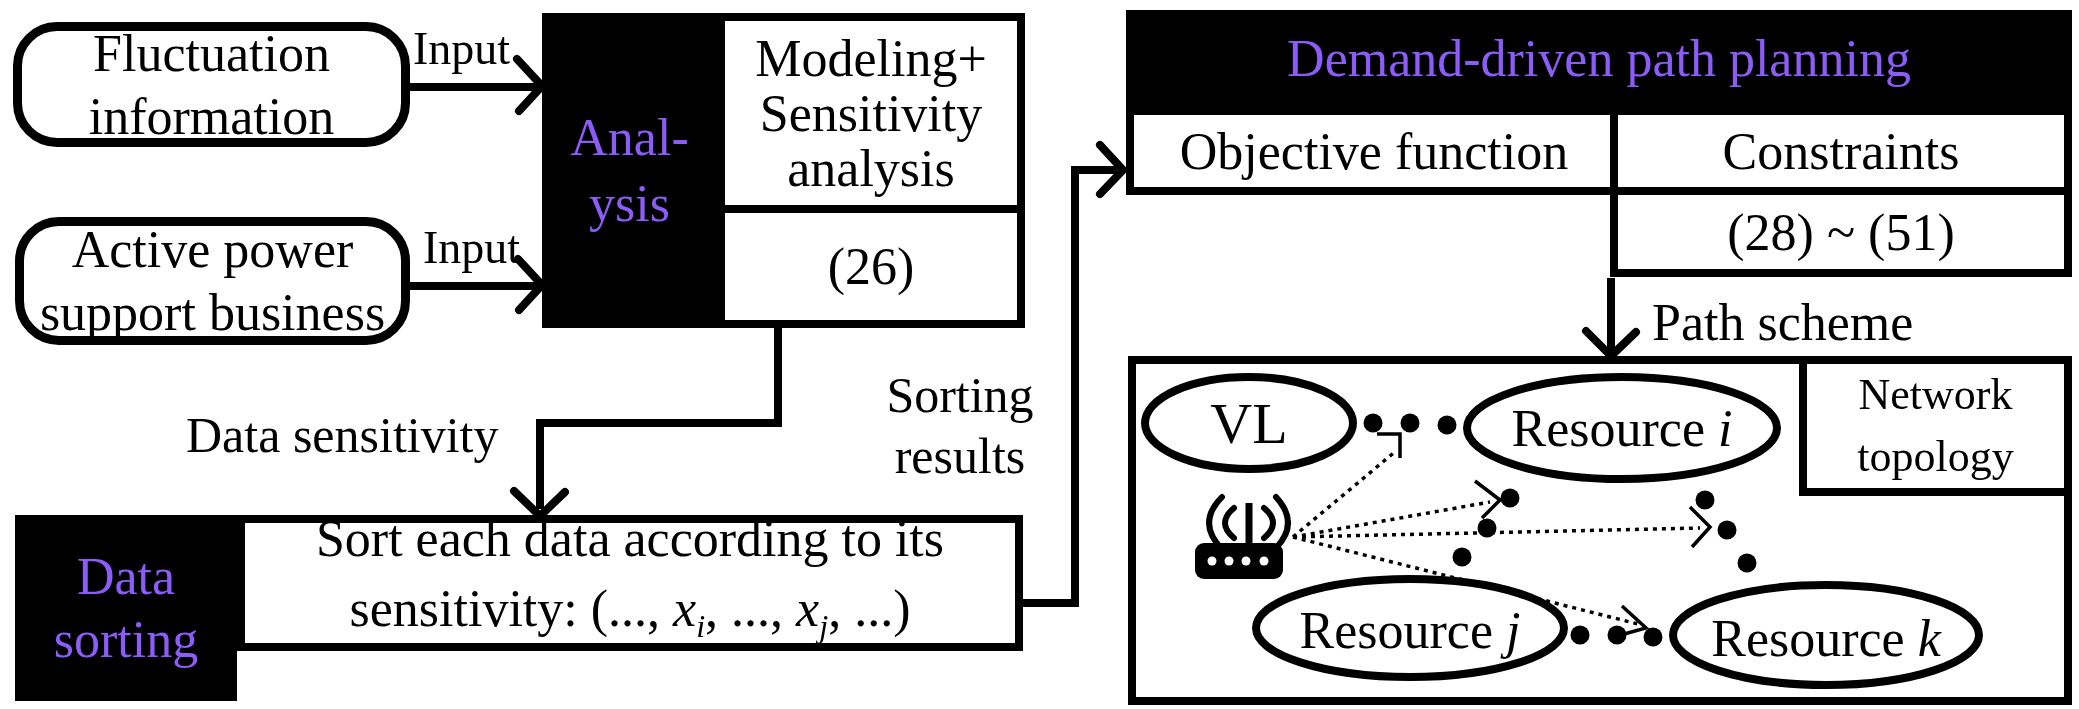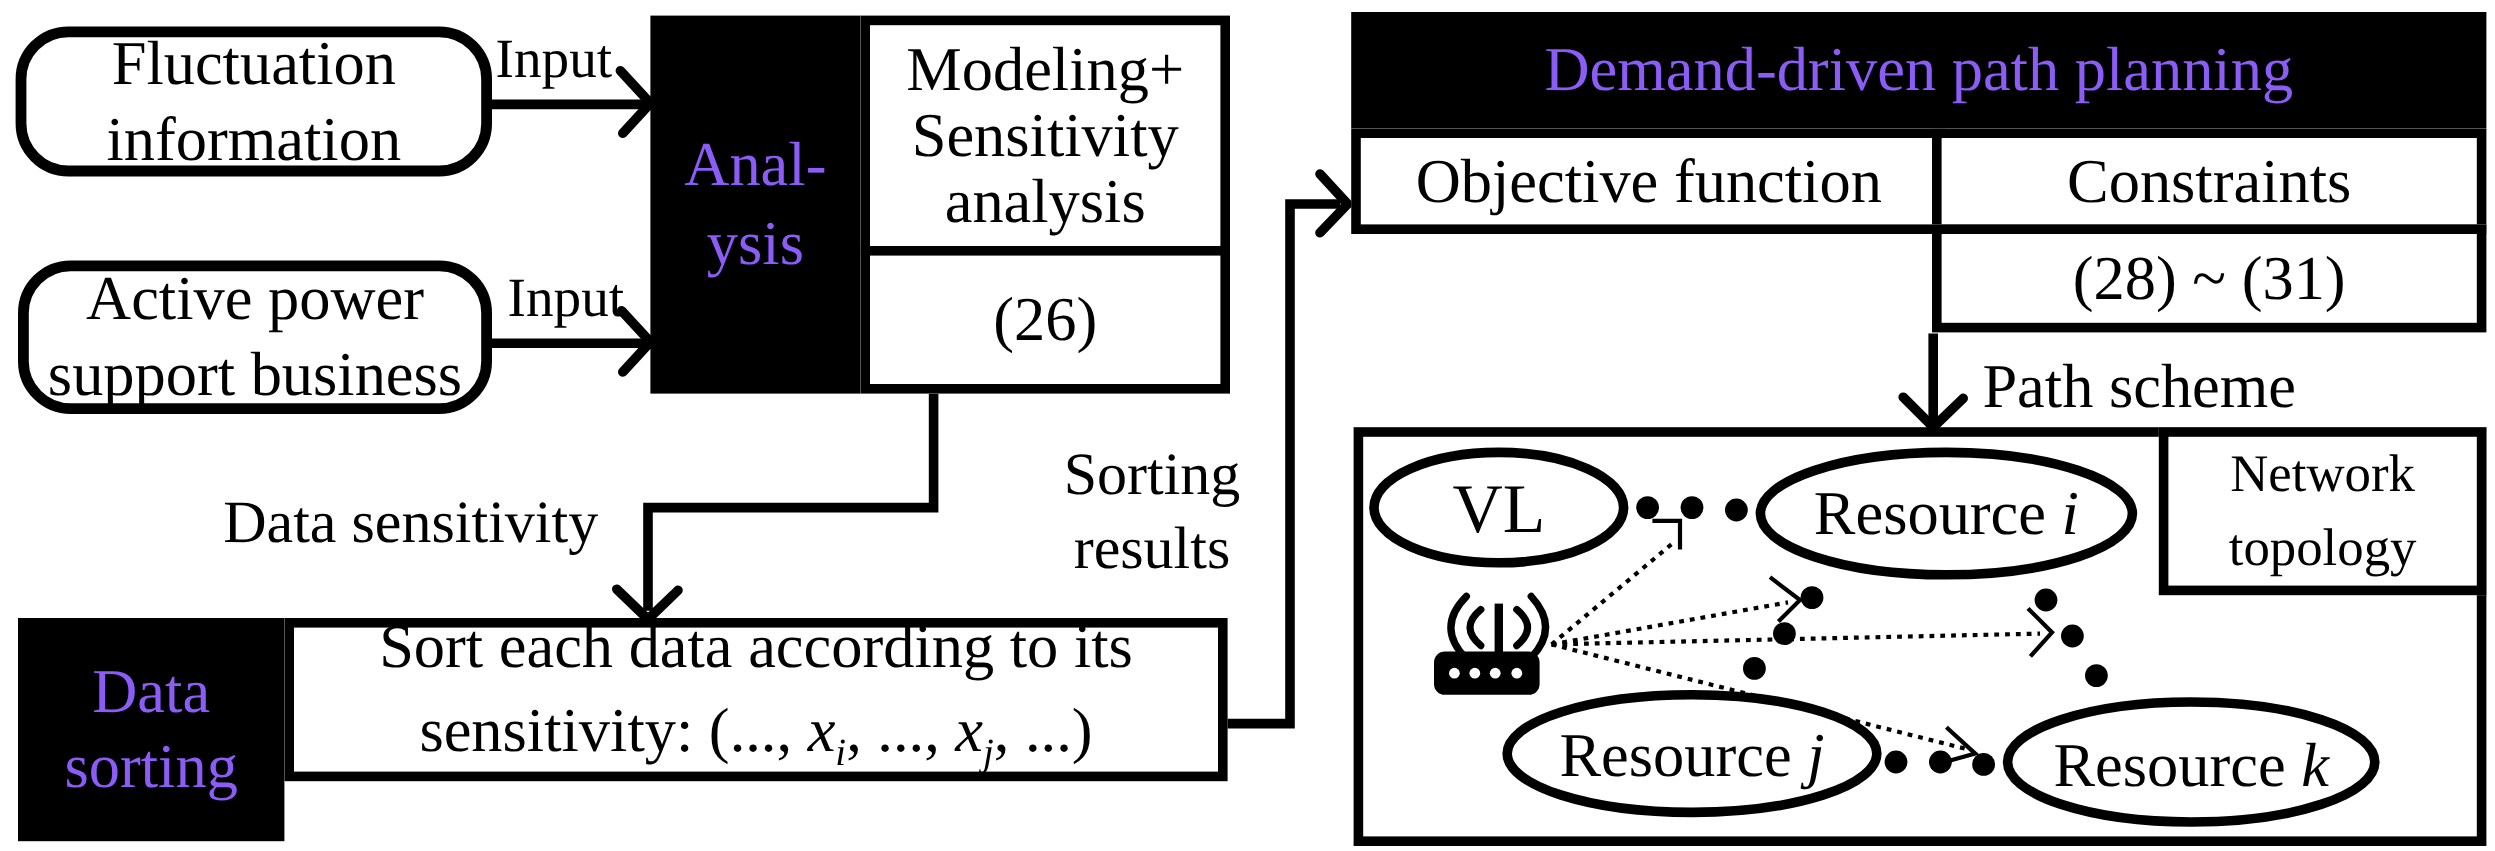--- a/index.html
+++ b/index.html
@@ -146,21 +146,21 @@
   <div class="abs cell solidblack" style="left:1126px;top:10px;width:946px;height:97px;font-size:52px;">
     <div>Demand-driven path planning</div>
   </div>
   <div class="abs cell wcell" style="left:1126px;top:107px;width:496px;height:88px;">
     <div>Objective function</div>
   </div>
   <div class="abs cell wcell" style="left:1610px;top:107px;width:462px;height:88px;">
     <div>Constraints</div>
   </div>
   <div class="abs cell wcell" style="left:1610px;top:187px;width:462px;height:90px;">
-    <div>(28) ~ (31)</div>
+    <div>(28) ~ (51)</div>
   </div>
 
   <div class="abs lbl" style="left:1652px;top:292px;font-size:52px;">Path scheme</div>
 
   <div class="abs" style="left:1128px;top:356px;width:944px;height:349px;border:8px solid #000;box-sizing:border-box;background:transparent;"></div>
   <div class="abs cell" style="left:1799px;top:356px;width:273px;height:140px;border:8px solid #000;background:#fff;font-size:44px;line-height:62px;">
     <div>Network</div>
     <div>topology</div>
   </div>
 

